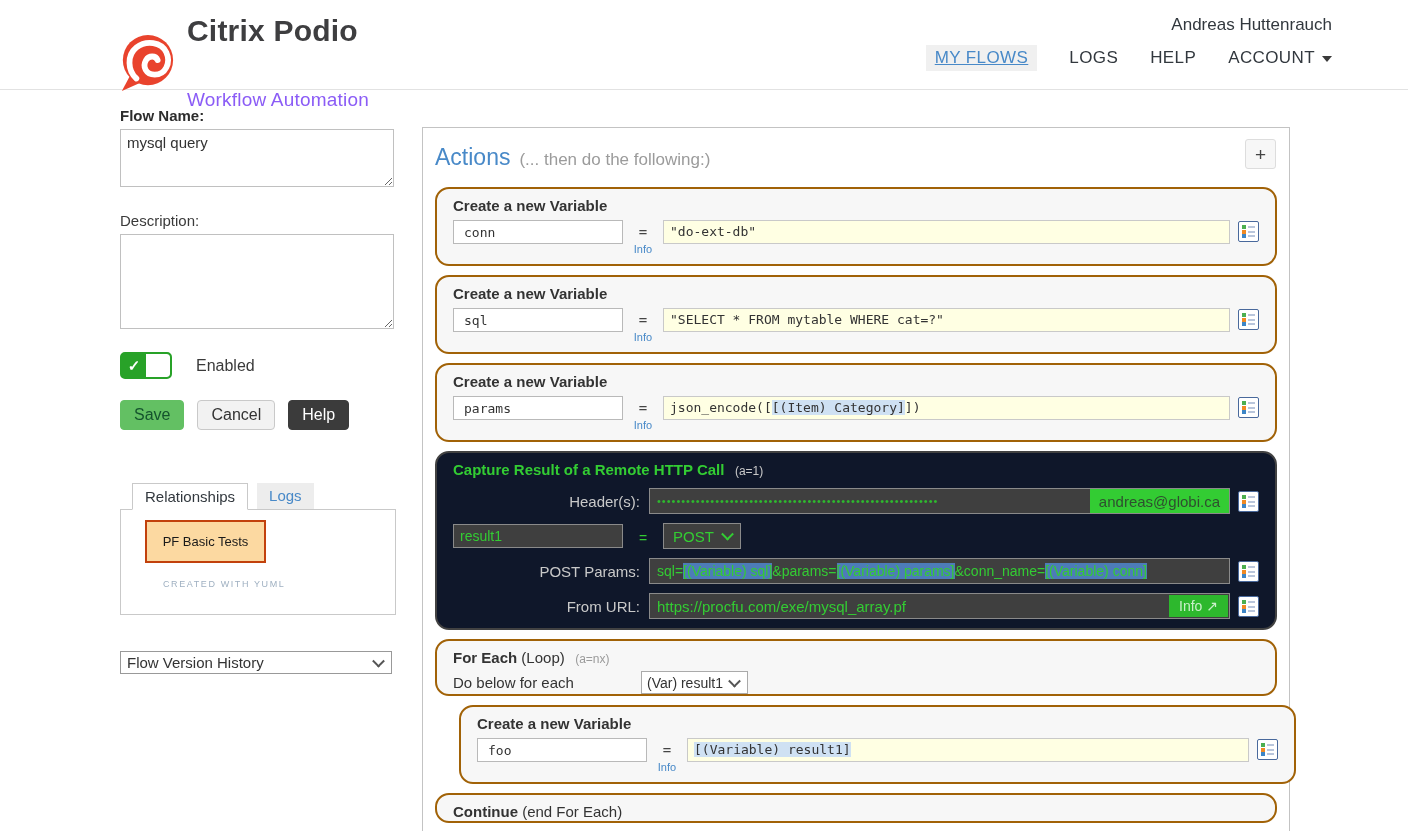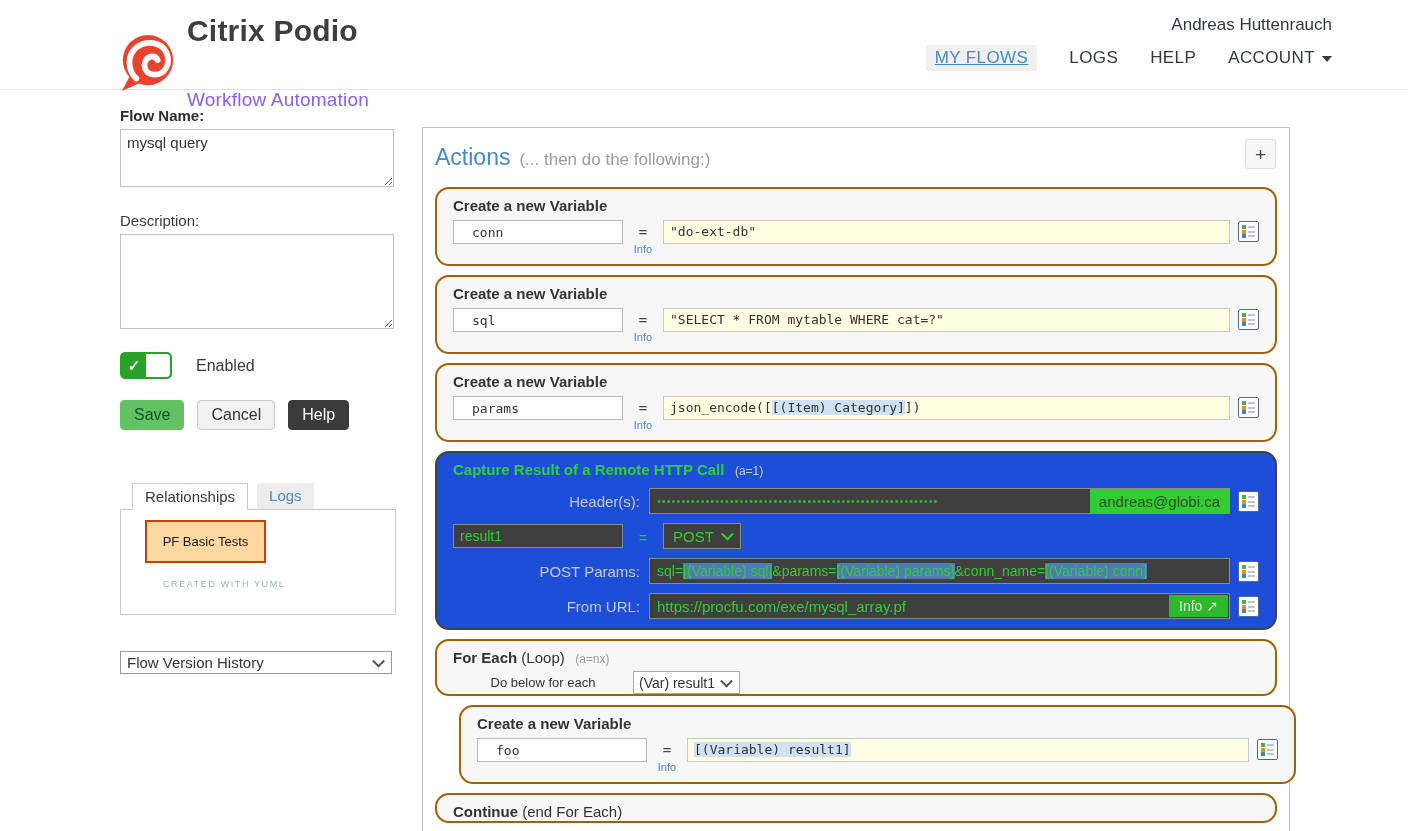--- a/index.html
+++ b/index.html
@@ -67,35 +67,35 @@
   .actions-title { font-size:23px; color:#4889c8; font-weight:400; }
   .actions-subtitle { font-size:17px; color:#9b9b9b; margin-left:9px; }
   .add-button { position:absolute; right:13px; top:11px; width:31px; height:30px; background:#f7f7f7;
     border:1px solid #ddd; border-radius:3px; font-size:19px; color:#444; cursor:pointer; line-height:1; }
   .card { background:#f7f7f7; border:2px solid #a16207; border-radius:14px; padding:8px 16px 9px 16px; margin-bottom:9px; }
   .card-title { font-size:15px; font-weight:700; color:#333; }
   .title-suffix { font-size:15px; font-weight:400; color:#333; }
   .title-badge { font-size:12px; color:#9b9b9b; margin-left:6px; }
   .card-row { display:flex; align-items:flex-start; margin-top:6px; }
   .var-name-input { width:170px; height:24px; border:1px solid #b9b9b9; background:#fff; color:#333;
-    font-family:"DejaVu Sans Mono","Liberation Mono",monospace; font-size:13px; padding:0 18px; }
+    font-family:"DejaVu Sans Mono","Liberation Mono",monospace; font-size:13px; padding:0 10px; }
   .eq-col { width:40px; text-align:center; padding-top:3px; flex:none; }
   .eq { font-family:"DejaVu Sans Mono",monospace; font-size:14px; color:#444; line-height:18px; display:block; }
   .info-link { font-size:11px; color:#4889c8; cursor:pointer; display:block; margin-top:2px; }
   .value-field { flex:1; height:24px; background:#ffffe3; border:1px solid #c9c9c9;
     font-family:"DejaVu Sans Mono","Liberation Mono",monospace; font-size:13px; color:#333;
     padding:3px 6px; margin-right:8px; white-space:nowrap; overflow:hidden; }
   .tok { background:#cfe1f3; }
   .picker-icon { width:21px; height:21px; border:1px solid #49699c; background:#fff; border-radius:2px;
     display:flex; flex-direction:column; justify-content:space-evenly; padding:2px 3px; cursor:pointer; flex:none; margin-top:1px; }
   .pi-row { display:flex; align-items:center; gap:2px; height:4px; }
   .pi-sq { width:4px; height:4px; flex:none; }
   .pi-line { flex:1; height:2px; background:#b9c6dc; }
   
-  .card.dark { background:#1d4ed8; border-color:#424242; }
+  .card.dark { background:#0f172a; border-color:#424242; }
   .card.dark .card-title { color:#33cc33; }
   .card.dark .title-badge { color:#c9c9c9; }
   .d-row { display:flex; align-items:center; margin-top:9px; }
   .d-label { width:196px; flex:none; text-align:right; font-size:15px; color:#c9c9c9; padding-right:9px; }
   .d-field { flex:1; height:26px; background:#3f3f3f; border:1px solid #8a8a8a; position:relative;
     display:flex; align-items:center; padding:0 7px; margin-right:8px; overflow:hidden; white-space:nowrap;
     font-size:14px; color:#33cc33; }
   .mask-dots { font-size:11px; letter-spacing:1px; color:#2eb82e; overflow:hidden; }
   .field-badge { position:absolute; right:0; top:0; bottom:0; background:#33cc33; color:#2f4f2f;
     font-size:15px; display:flex; align-items:center; padding:0 9px; }
@@ -104,22 +104,22 @@
   .url-text { font-size:15px; }
   .card.dark .tok { background:#4d7cb8; }
   .result-input { width:170px; height:24px; background:#3f3f3f; border:1px solid #8a8a8a; color:#33cc33;
     font-size:14px; padding:0 6px; font-family:"Liberation Sans",sans-serif; }
   .card.dark .eq { color:#33cc33; font-family:"Liberation Sans",sans-serif; }
   .card.dark .eq-col { padding-top:4px; }
   .dark-select { background:#3f3f3f; color:#33cc33; border:1px solid #8a8a8a; height:26px; font-size:15px;
     padding:0 26px 0 9px; }
   
   .fe-row { display:flex; align-items:center; margin-top:4px; }
-  .fe-label { width:180px; text-align:center; font-size:13px; color:#333; flex:none; }
-  .light-select { height:23px; font-size:14px; padding:0 24px 0 5px; border:1px solid #aaa; }
+  .fe-label { width:180px; text-align:left; font-size:15px; color:#333; flex:none; }
+  .light-select { height:23px; font-size:14px; padding:0 24px 0 5px; border:1px solid #aaa; margin-left:8px; }
   .card.nested { margin-left:24px; margin-right:-19px; }
   .card.slim { padding-bottom:0; }
 </style>
 </head>
 <body>
 
 <div class="page">
 
   <div class="top-header">
     <div class="brand">

